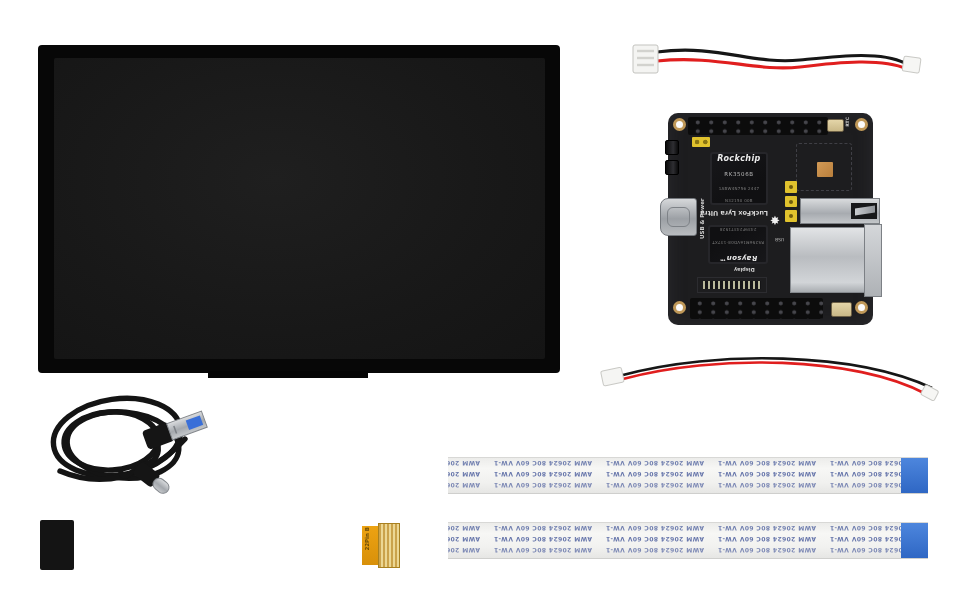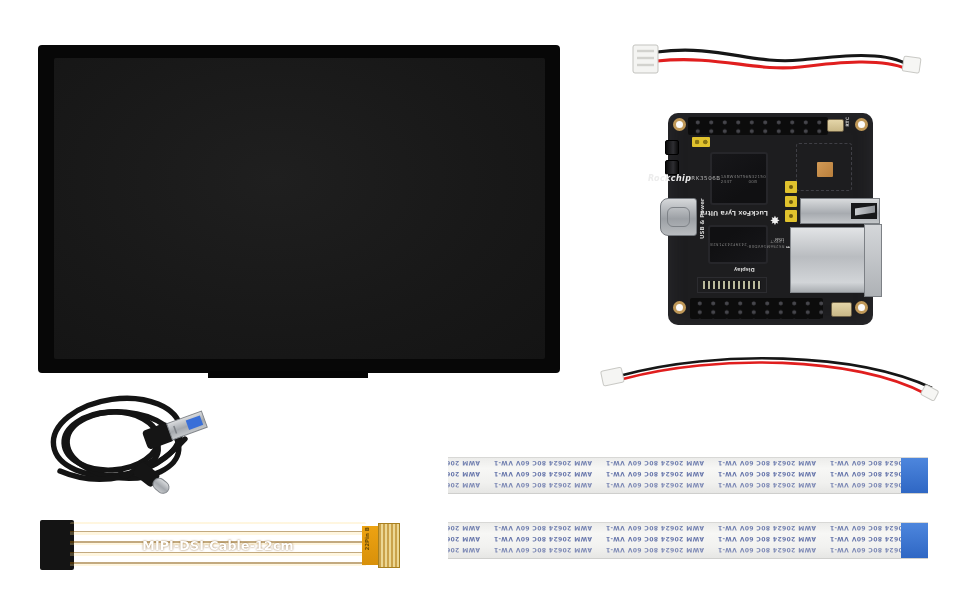--- a/index.html
+++ b/index.html
@@ -26,21 +26,21 @@
   .btn-side{position:absolute;width:12px;height:13px;background:linear-gradient(90deg,#0a0a0a,#2e2e32 60%,#0a0a0a);
       border-radius:2px;border:1px solid #000;}
   .jumper{position:absolute;background:#e0c22d;border-radius:1px;
       background-image:radial-gradient(circle at 28% 50%,#8a7512 2px,transparent 2.6px),
                        radial-gradient(circle at 74% 50%,#8a7512 2px,transparent 2.6px);}
   .ypin{position:absolute;width:12px;height:41px;display:flex;flex-direction:column;gap:3px;}
   .ypin i{flex:1;background:#e0c22d;border-radius:1px;position:relative;}
   .ypin i::after{content:"";position:absolute;left:4px;top:4px;width:4px;height:4px;background:#6e5c0e;border-radius:50%;}
   .chip{position:absolute;background:linear-gradient(145deg,#17171a,#101012 70%);
         border:2px solid #26262a;border-radius:3px;box-sizing:border-box;color:#d6d6d6;
-        display:flex;flex-direction:row;align-items:center;justify-content:flex-end;line-height:1.25;}
+        display:flex;flex-direction:column;align-items:center;justify-content:space-between;line-height:1.25;}
   .chip .brand{font-weight:bold;font-style:italic;font-size:8px;letter-spacing:.4px;color:#ececec;}
   .chip .model{font-size:5.5px;color:#b8b8b8;letter-spacing:.6px;}
   .chip .tiny{font-size:4px;color:#7d7d7d;letter-spacing:.3px;}
   .flip{transform:rotate(180deg);}
   .silk{color:#d9d9d9;font-weight:bold;}
   .module{position:absolute;border:1px dashed #3f3f45;border-radius:3px;}
   .copper{position:absolute;background:linear-gradient(135deg,#d29a56,#b97f3c);border-radius:1px;}
   .usbc-port{position:absolute;background:linear-gradient(180deg,#d6d8da,#9ca0a5 55%,#b9bcbf);
        border:1px solid #74787d;border-radius:8px 3px 3px 8px;box-sizing:border-box;}
   .usbc-port::after{content:"";position:absolute;left:6px;top:8px;right:6px;bottom:8px;
@@ -208,23 +208,20 @@
       <line x1="30" y1="-4" x2="30" y2="4" stroke="#7d8186" stroke-width="1.5"></line>
     </g>
     <g transform="translate(112,82) rotate(38)">
       <rect x="0" y="-8" width="24" height="16" rx="4" fill="#151515"></rect>
       <rect x="22" y="-6" width="17" height="12" rx="6" fill="url(#silver)" stroke="#83878c" stroke-width="1"></rect>
     </g>
   </svg>
 
   <div class="abs mipi">
     <div class="cap"></div>
-    <div class="body">
-      <span class="label">MIPI-DSI-Cable-12cm</span>
-    </div>
     <div class="neck"></div>
     <div class="pad"></div>
     <div class="pinlab">22Pin B</div>
   </div>
 
   <div class="abs ffc ffc1">
     <div class="row r1">AWM 20624 80C 60V VW-1    AWM 20624 80C 60V VW-1    AWM 20624 80C 60V VW-1    AWM 20624 80C 60V VW-1    AWM 20624 80C 60V VW-1</div>
     <div class="row r2">AWM 20624 80C 60V VW-1    AWM 20624 80C 60V VW-1    AWM 20624 80C 60V VW-1    AWM 20624 80C 60V VW-1    AWM 20624 80C 60V VW-1</div>
     <div class="row r3">AWM 20624 80C 60V VW-1    AWM 20624 80C 60V VW-1    AWM 20624 80C 60V VW-1    AWM 20624 80C 60V VW-1    AWM 20624 80C 60V VW-1</div>
     <div class="cap"></div>

